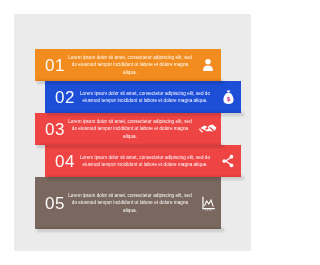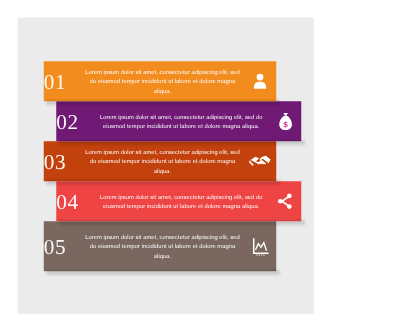--- a/index.html
+++ b/index.html
@@ -45,23 +45,23 @@
   }
 
   .bar-num {
     font-size: 17px;
     font-weight: 400;
     letter-spacing: 0.5px;
     line-height: 1;
     color: #ffffff;
     opacity: 0.97;
     flex: 0 0 auto;
-    text-align: left;
+    text-align: right;
     width: 30px;
-    font-family: Liberation Serif, serif;
+    font-family: Liberation Sans, sans-serif;
   }
 
   .bar-text {
     flex: 1 1 auto;
     font-size: 4.6px;
     line-height: 1.62;
     color: #ffffff;
     text-align: center;
     padding: 0 3px;
     letter-spacing: 0.05px;
@@ -72,24 +72,24 @@
     width: 26px;
     display: flex;
     align-items: center;
     justify-content: center;
   }
   .bar-icon svg { display: block; }
 
   
   
   .bar-1 { left: 21px;  top: 35px;  width: 186px; height: 32px; background: #f28c1e; z-index: 5; }
-  .bar-2 { left: 31px;  top: 67px;  width: 196px; height: 32px; background: #701a75; z-index: 4; }
-  .bar-3 { left: 21px;  top: 99px;  width: 186px; height: 32px; background: #c2410c; z-index: 3; }
+  .bar-2 { left: 31px;  top: 67px;  width: 196px; height: 32px; background: #1d4ed8; z-index: 4; }
+  .bar-3 { left: 21px;  top: 99px;  width: 186px; height: 32px; background: #ef4444; z-index: 3; }
   .bar-4 { left: 31px;  top: 131px; width: 196px; height: 32px; background: #ef4444; z-index: 2; }
-  .bar-5 { left: 21px;  top: 163px; width: 186px; height: 40px; background: #7a675f; z-index: 1; }
+  .bar-5 { left: 21px;  top: 163px; width: 186px; height: 52px; background: #7a675f; z-index: 1; }
 </style>
 </head>
 <body>
 
 <div id="canvas">
 
   <div class="bar bar-1">
     <div class="bar-num">01</div>
     <div class="bar-text">Lorem ipsum dolor sit amet, consectetur adipiscing elit, sed do eiusmod tempor incididunt ut labore et dolore magna aliqua.</div>
     <div class="bar-icon">

